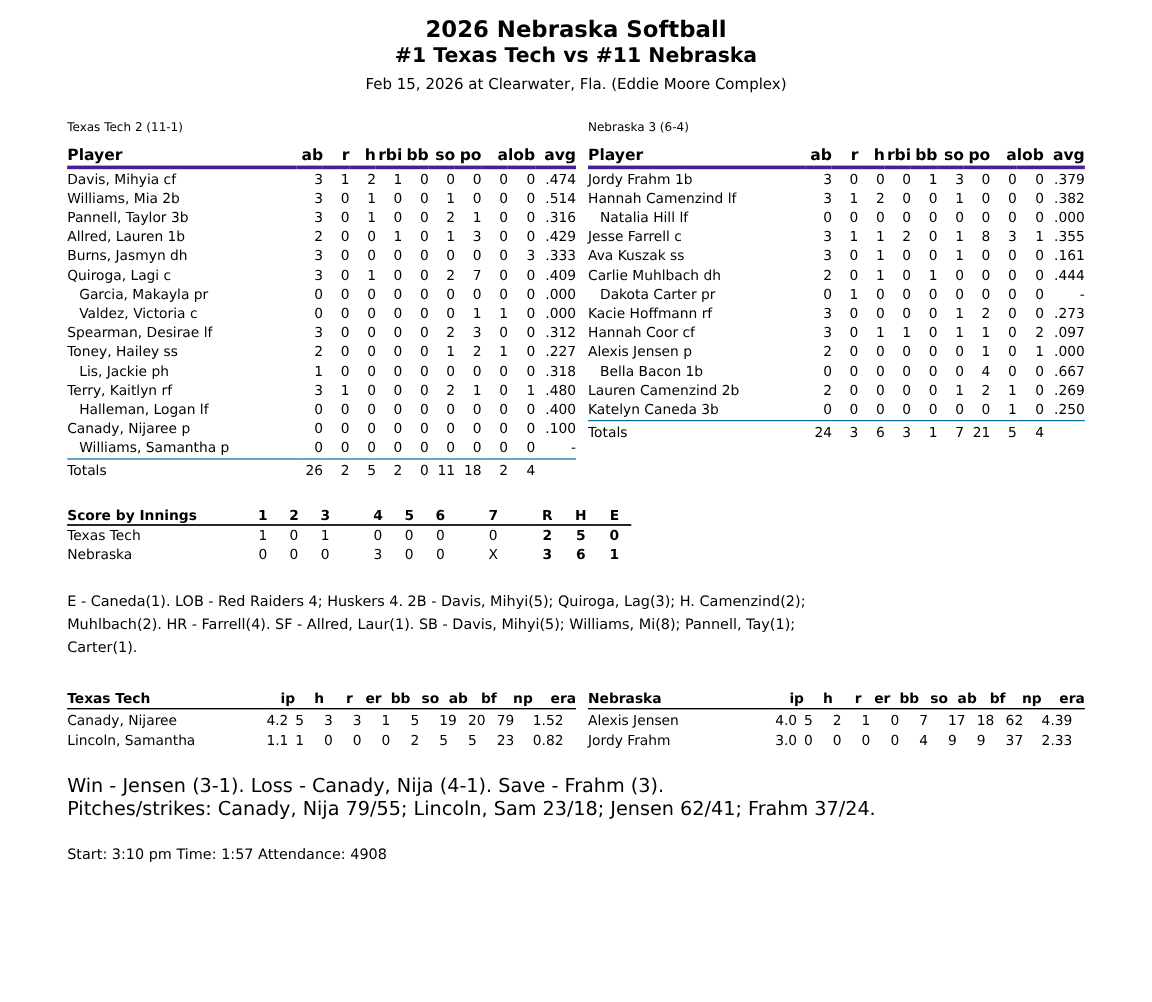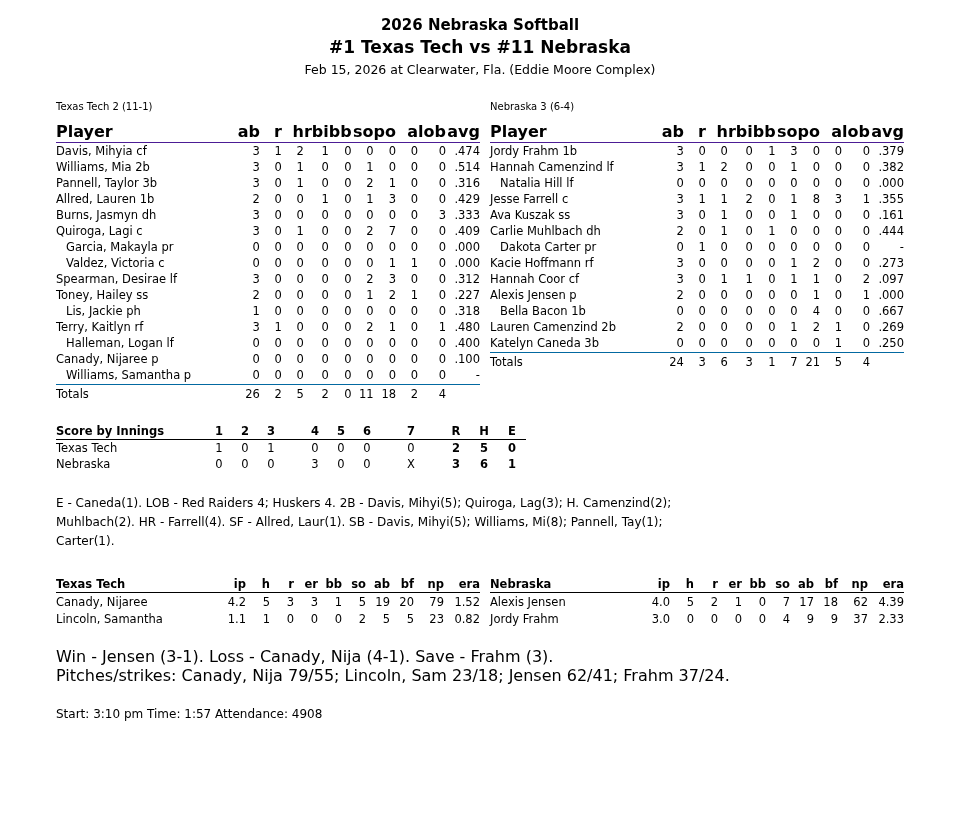--- a/index.html
+++ b/index.html
@@ -18,21 +18,21 @@
   }
   .page {
     padding: 14px 56px 0 56px;
     box-sizing: border-box;
   }
   .header {
     text-align: center;
   }
   .header .line1 {
     font-weight: bold;
-    font-size: 15px;
+    font-size: 19px;
     line-height: 22px;
   }
   .header .line2 {
     font-weight: bold;
     font-size: 17px;
     line-height: 22px;
   }
   .header .line3 {
     font-size: 12.5px;
     line-height: 22px;
@@ -58,22 +58,22 @@
 
   table.box {
     border-collapse: collapse;
     font-size: 11.5px;
     width: 100%;
   }
   table.box th {
     font-weight: bold;
     text-align: right;
     padding: 0 0 1px 0;
-    border-bottom: 1px solid #4c1d95;
-    font-size: 16px;
+    border-bottom: 3px solid #4c1d95;
+    font-size: 13px;
   }
   table.box th.player-h {
     text-align: left;
   }
   table.box td {
     text-align: right;
     padding: 1px 0;
     white-space: nowrap;
     font-size: 11.5px;
   }
@@ -148,21 +148,20 @@
   table.pitch th {
     font-weight: bold;
     border-bottom: 1px solid #000;
     text-align: right;
     padding: 0 0 1px 0;
   }
   table.pitch th.name-h {
     text-align: left;
   }
   table.pitch td {
-    text-align: right;
     padding: 2px 0 1px 0;
     white-space: nowrap;
   }
   table.pitch td.name {
     text-align: left;
   }
   col.pitchname { width: auto; }
   col.pn { width: 24px; }
   col.pnp { width: 30px; }
   col.pera { width: 36px; }

